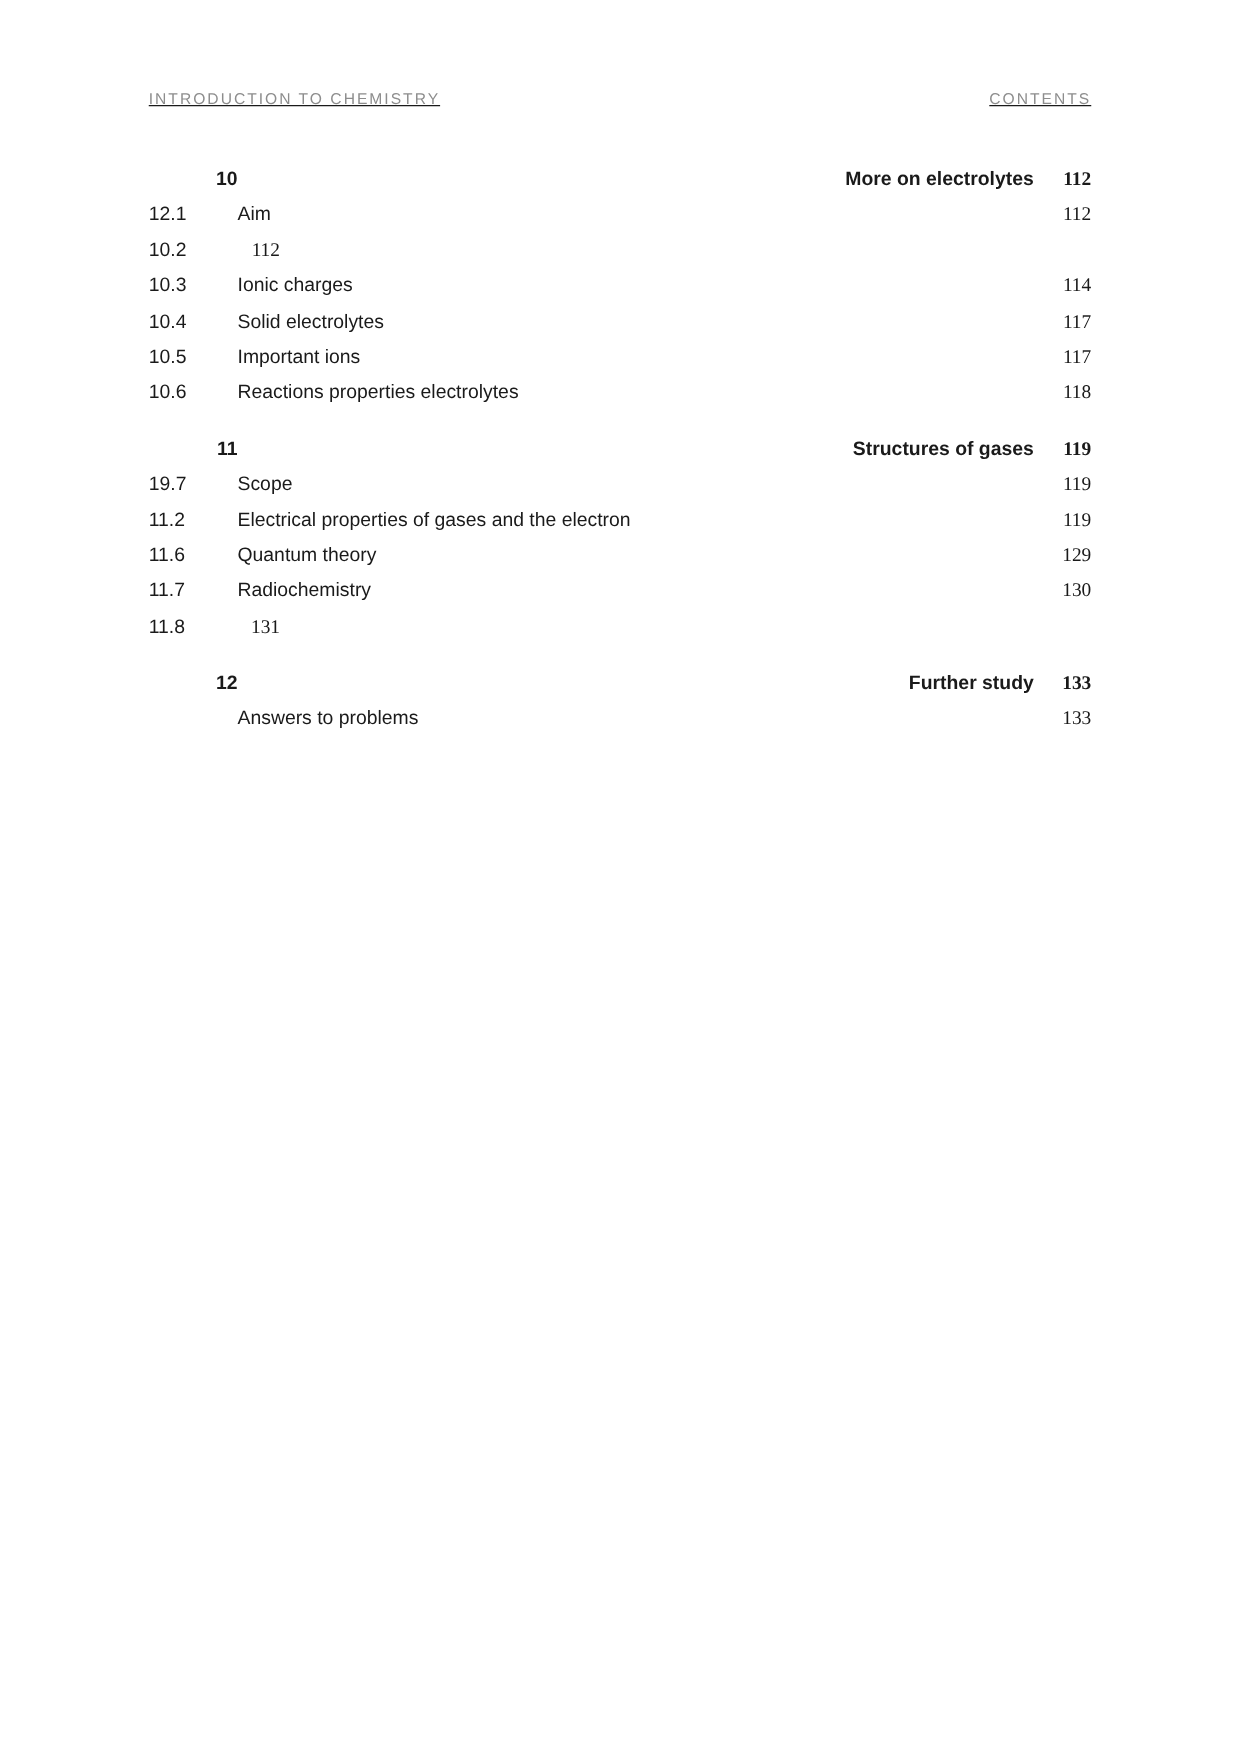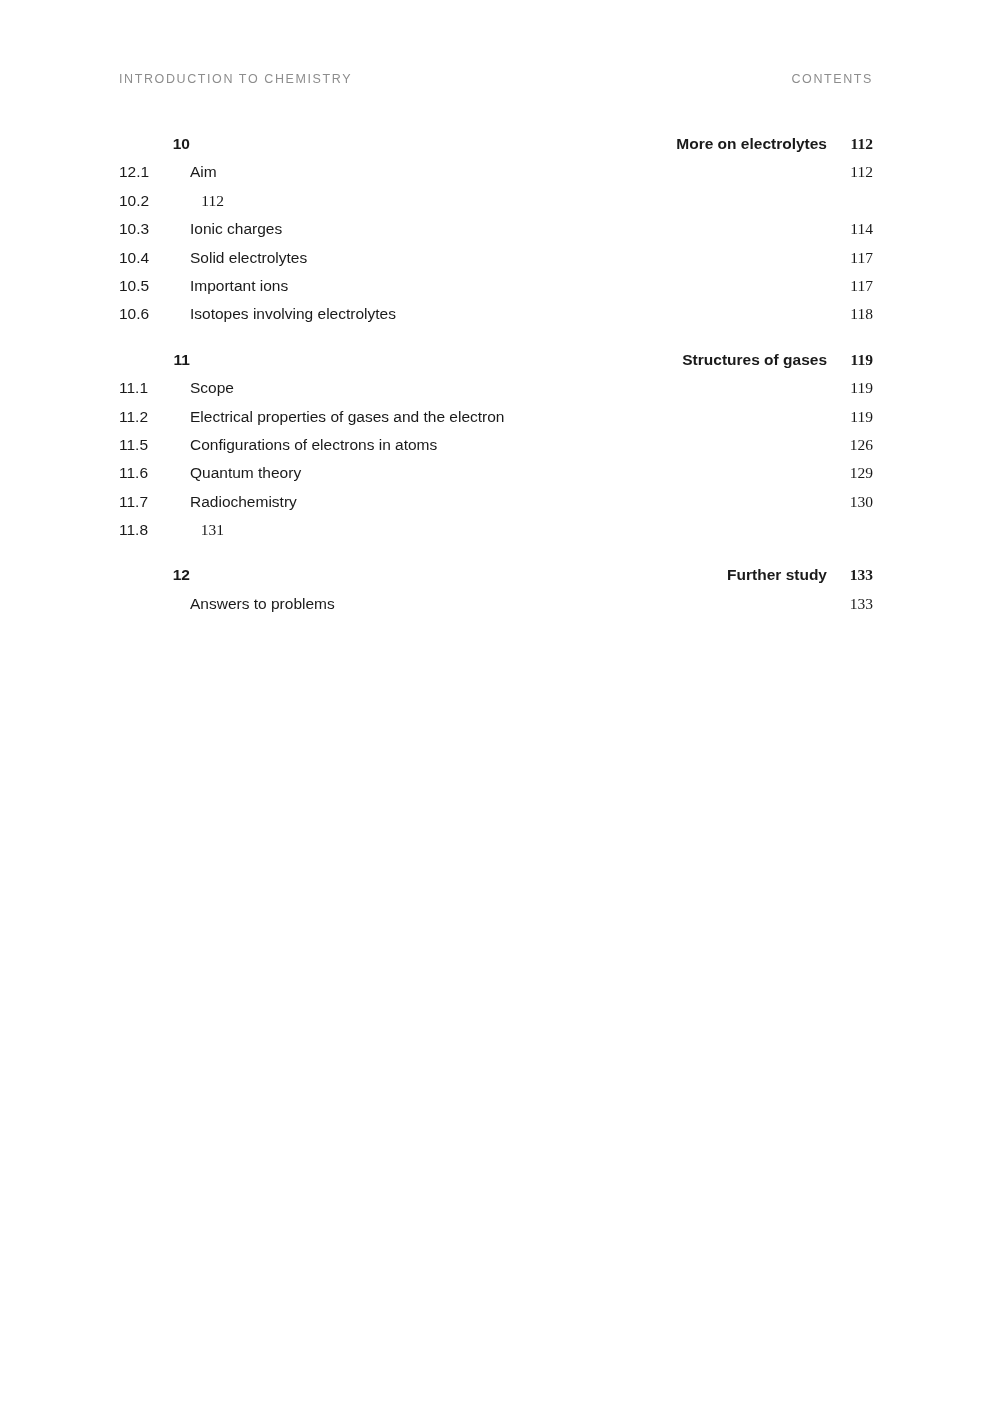--- a/index.html
+++ b/index.html
@@ -17,20 +17,21 @@
     background: #ffffff;
   }
   .page-header {
     position: absolute;
     top: 72px;
     left: 119px;
     right: 119px;
     display: flex;
     justify-content: space-between;
     align-items: baseline;
+    text-decoration: underline;
   }
   .running-head {
     font-size: 12.5px;
     letter-spacing: 1.6px;
     color: #8d8d8d;
     font-weight: 400;
     text-transform: uppercase;
   }
   .toc {
     position: absolute;
@@ -103,44 +104,39 @@
           <span class="title">Solid electrolytes</span>
           <span class="pg">117</span>
         </div>
         <div class="toc-row">
           <span class="num">10.5</span>
           <span class="title">Important ions</span>
           <span class="pg">117</span>
         </div>
         <div class="toc-row">
           <span class="num">10.6</span>
-          <span class="title">Isotopes involving electrolytes</span>
+          <span class="title">Reactions properties electrolytes</span>
           <span class="pg">118</span>
         </div>
       </div>
       <div class="toc-section">
         <div class="toc-row head">
           <span class="num">11</span>
           <span class="title">Structures of gases</span>
           <span class="pg">119</span>
         </div>
         <div class="toc-row">
-          <span class="num">11.1</span>
+          <span class="num">19.7</span>
           <span class="title">Scope</span>
           <span class="pg">119</span>
         </div>
         <div class="toc-row">
           <span class="num">11.2</span>
           <span class="title">Electrical properties of gases and the electron</span>
           <span class="pg">119</span>
-        </div>
-        <div class="toc-row">
-          <span class="num">11.5</span>
-          <span class="title">Configurations of electrons in atoms</span>
-          <span class="pg">126</span>
         </div>
         <div class="toc-row">
           <span class="num">11.6</span>
           <span class="title">Quantum theory</span>
           <span class="pg">129</span>
         </div>
         <div class="toc-row">
           <span class="num">11.7</span>
           <span class="title">Radiochemistry</span>
           <span class="pg">130</span>

